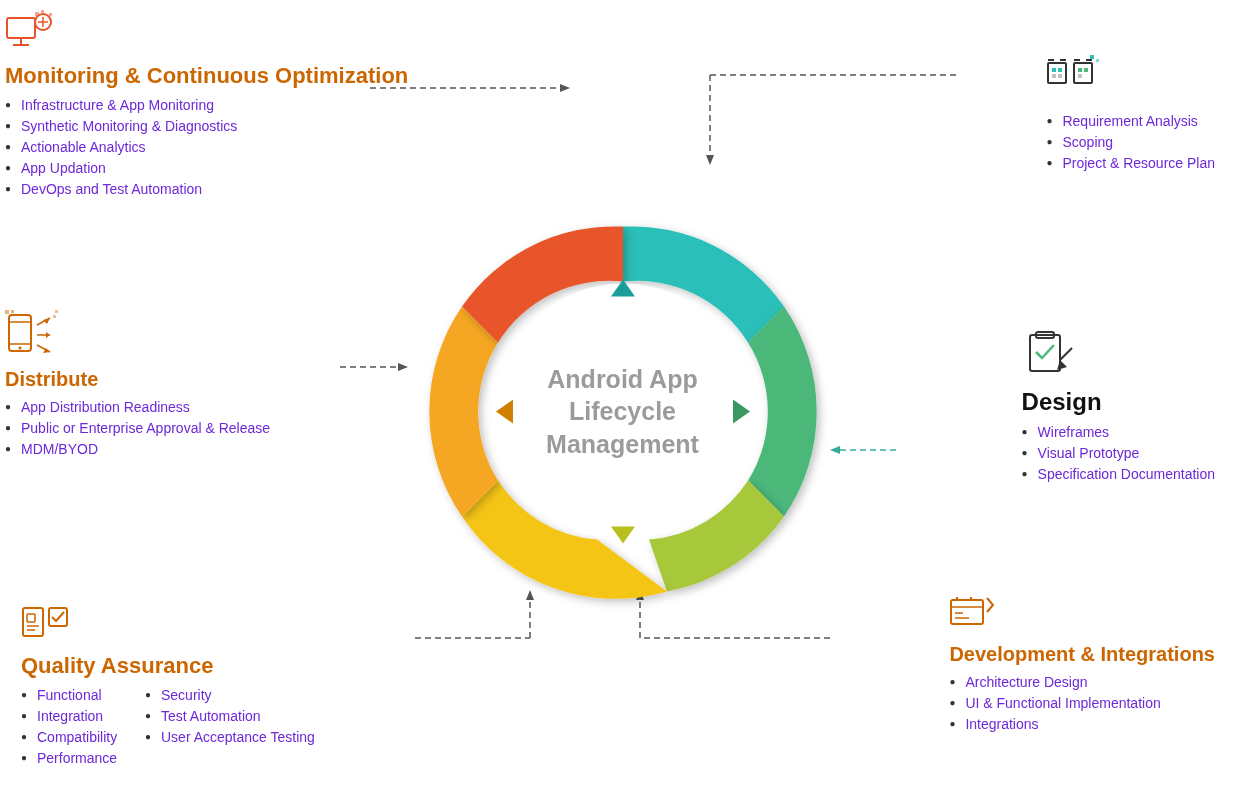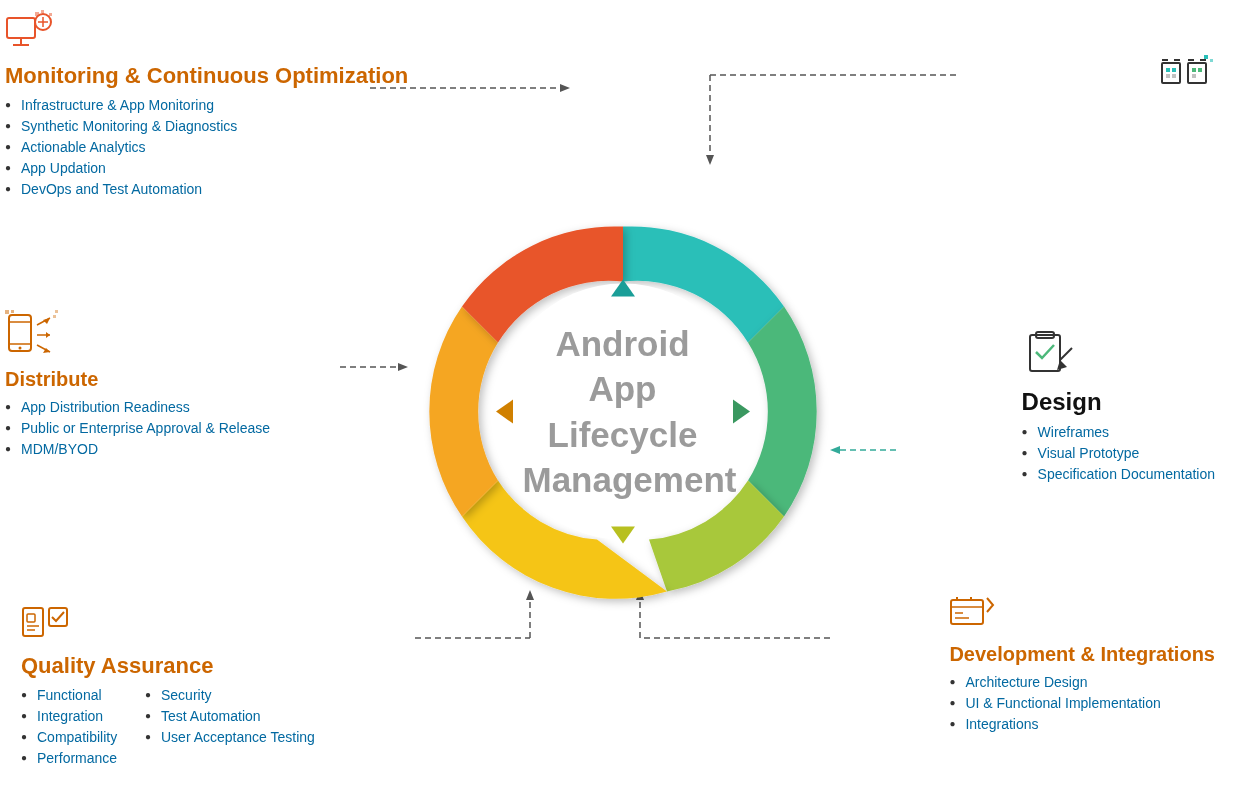--- a/index.html
+++ b/index.html
@@ -27,21 +27,21 @@
       height: 420px;
     }
 
     .ring-center-text {
       position: absolute;
       top: 50%;
       left: 50%;
       transform: translate(-50%, -50%);
       text-align: center;
       color: #9b9b9b;
-      font-size: 35px;
+      font-size: 25px;
       font-weight: bold;
       line-height: 1.3;
       width: 200px;
     }
 
     
     .section {
       position: absolute;
     }
 
@@ -59,21 +59,21 @@
     .section-title.distribute { color: #cc6600; }
     .section-title.monitor { color: #cc6600; text-align: right; }
 
     .bullet-list {
       list-style: none;
       padding: 0;
     }
 
     .bullet-list li {
       font-size: 14px;
-      color: #0369a1;
+      color: #6d28d9;
       margin-bottom: 5px;
       padding-left: 16px;
       position: relative;
     }
 
     .bullet-list li::before {
       content: '●';
       position: absolute;
       left: 0;
       color: #333;
@@ -212,20 +212,25 @@
       <rect x="32" y="19" width="4" height="4" fill="#333" opacity="0.3"></rect>
       <line x1="2" y1="5" x2="8" y2="5" stroke="#333" stroke-width="2"></line>
       <line x1="14" y1="5" x2="20" y2="5" stroke="#333" stroke-width="2"></line>
       <line x1="28" y1="5" x2="34" y2="5" stroke="#333" stroke-width="2"></line>
       <line x1="40" y1="5" x2="46" y2="5" stroke="#333" stroke-width="2"></line>
 
       <rect x="44" y="0" width="4" height="4" fill="#2abfb8"></rect>
       <rect x="50" y="4" width="3" height="3" fill="#2abfb8" opacity="0.6"></rect>
     </svg>
   </div>
+  <ul class="bullet-list">
+    <li>Requirement Analysis</li>
+    <li>Scoping</li>
+    <li>Project &amp; Resource Plan</li>
+  </ul>
 </div>
 
 <div class="section" style="right:30px; top:330px;">
 
   <div class="section-icon">
     <svg width="55" height="50" viewBox="0 0 55 50" xmlns="http://www.w3.org/2000/svg">
 
       <rect x="8" y="5" width="30" height="36" rx="2" fill="none" stroke="#333" stroke-width="2"></rect>
       <rect x="14" y="2" width="18" height="6" rx="2" fill="none" stroke="#333" stroke-width="2"></rect>
       <polyline points="14,22 20,28 32,15" stroke="#4cb87a" stroke-width="2.5" fill="none"></polyline>

